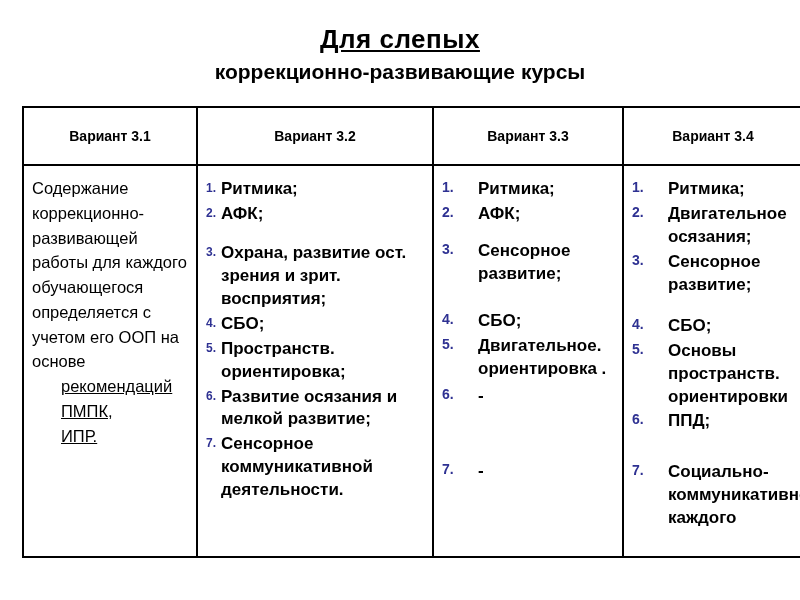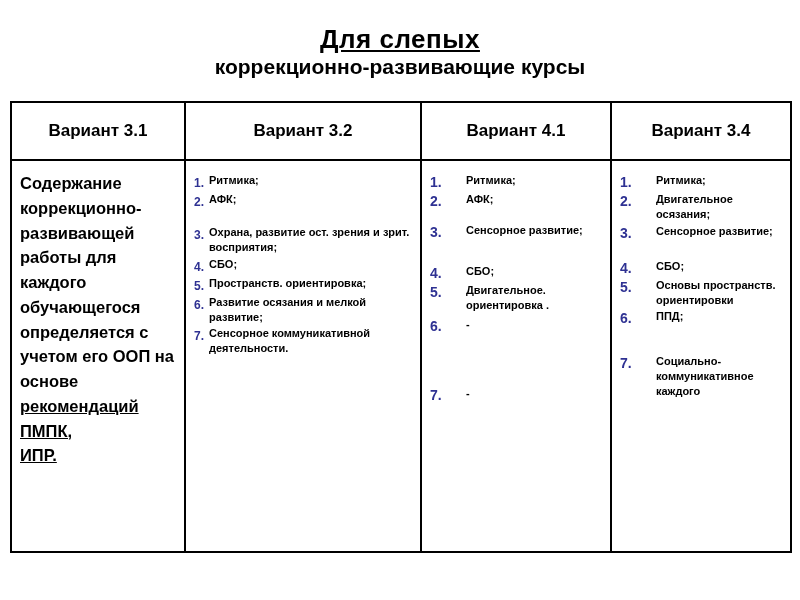--- a/index.html
+++ b/index.html
@@ -2,41 +2,41 @@
 <html style="--list_number: #2e3192; --text: #000000; --border: #000000;"><head>
 <meta charset="utf-8">
 <style>
   html,body{margin:0;padding:0;background:#ffffff;}
   body{
     width:800px;height:600px;
     font-family:"Liberation Sans","DejaVu Sans",sans-serif;
     color:#000;
     overflow:hidden;
   }
-  .slide{box-sizing:border-box;width:800px;height:600px;padding:24px 10px 20px;}
+  .slide{box-sizing:border-box;width:800px;height:600px;padding:24px 22px 20px;}
   .title{text-align:center;}
   .title-line1{font-size:26px;font-weight:bold;text-decoration:underline;letter-spacing:0.5px;}
-  .title-line2{font-size:21px;font-weight:bold;}
+  .title-line2{font-size:21px;font-weight:bold;margin-top:5px;}
   table.courses{
     border-collapse:collapse;table-layout:fixed;
     width:780px;height:452px;margin-top:22px;
   }
   table.courses th, table.courses td{border:2px solid #000;}
   table.courses th{
-    font-size:17px;font-weight:bold;text-align:center;
+    font-size:14px;font-weight:bold;text-align:center;
     height:48px;padding:4px;background:#fff;
   }
   table.courses td{vertical-align:top;padding:10px 6px 10px 8px;}
-  .col1-text{font-size:16.5px;line-height:1.5;font-weight:bold;}
-  .u{text-decoration:underline;}
+  .col1-text{font-size:16.5px;line-height:1.5;font-weight:normal;}
+  .u{text-decoration:underline;margin-left:29px;}
   .block{display:block;}
   .list{margin:0;padding:0;}
   .item{display:flex;margin:2px 0;}
   .num{flex:none;font-weight:bold;color:var(--list_number,#2e3192);}
-  .txt{flex:1;font-weight:bold;font-size:11px;line-height:1.35;}
+  .txt{flex:1;font-weight:bold;font-size:17px;line-height:1.35;}
   td.col2 .num{width:15px;font-size:12px;padding-top:3px;}
   td.col3 .num, td.col4 .num{width:36px;font-size:14px;padding-top:1px;}
   
   td.col2 .item:nth-child(3){margin-top:16px;}
   td.col3 .item:nth-child(3){margin-top:14px;}
   td.col3 .item:nth-child(4){margin-top:24px;}
   td.col3 .item:nth-child(6){margin-top:4px;}
   td.col3 .item:nth-child(7){margin-top:52px;}
   td.col4 .item:nth-child(4){margin-top:18px;}
   td.col4 .item:nth-child(6){margin-top:2px;}
@@ -56,21 +56,21 @@
     <colgroup>
       <col style="width:174px">
       <col style="width:236px">
       <col style="width:190px">
       <col style="width:180px">
     </colgroup>
     <thead>
       <tr>
         <th>Вариант 3.1</th>
         <th>Вариант 3.2</th>
-        <th>Вариант 4.1</th>
+        <th>Вариант 3.3</th>
         <th>Вариант 3.4</th>
       </tr>
     </thead>
     <tbody>
       <tr>
 
         <td class="col1">
           <div class="col1-text">
             <span>Содержание коррекционно-развивающей работы для каждого обучающегося определяется с учетом его ООП на основе</span>
             <span class="u block">рекомендаций</span>

